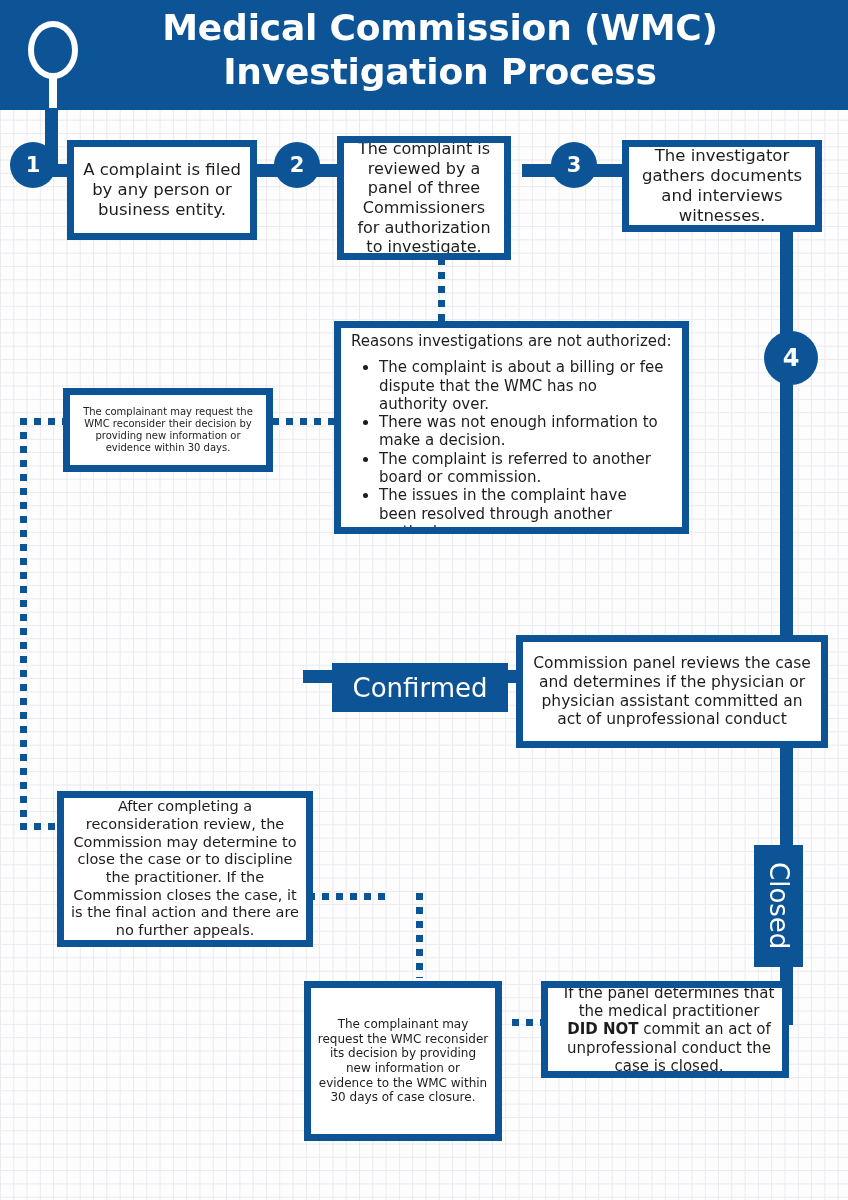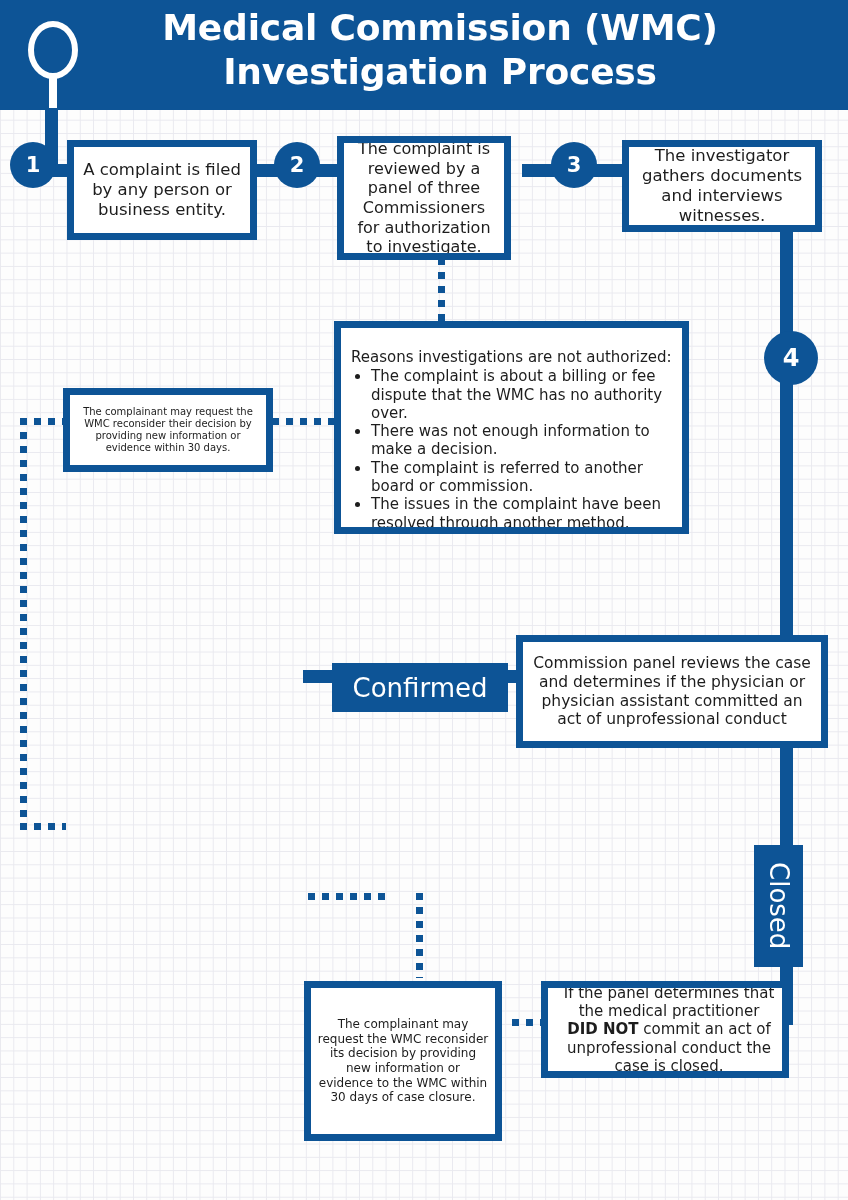--- a/index.html
+++ b/index.html
@@ -63,25 +63,25 @@
     color:#1d1d1d;
     text-align:center;
     overflow:hidden;
   }
   .box .txt{
     padding:2px 6px;
     line-height:1.22;
     width:100%;
   }
   .box.left-align{ text-align:left; align-items:flex-start; }
-  .box.left-align .txt{ padding:20px 10px 0 10px; }
+  .box.left-align .txt{ padding:4px 10px 0 10px; }
 
   .reasons-head{ display:block; margin:0 0 1px 0; }
   .reasons-list{
-    margin:0; padding:0 0 0 20px; list-style:disc;
+    margin:8px; padding:0 0 0 20px; list-style:disc;
   }
   .reasons-list li{ margin:0; padding:0; }
 
   
   .pill{
     position:absolute;
     background:#0d5496;
     color:#ffffff;
     display:flex;align-items:center;justify-content:center;
     font-weight:normal;
@@ -204,20 +204,23 @@
 
   <div class="bar" style="left:780px;top:742px;width:13px;height:112px;"></div>
 
   <div class="pill vertical" style="left:754px;top:845px;width:49px;height:122px;font-size:26px;">
     <span>Closed</span>
   </div>
 
   <div class="bar" style="left:780px;top:955px;width:13px;height:70px;"></div>
   <div class="bar" style="left:744px;top:1012px;width:48px;height:13px;"></div>
 
+  <div class="box" style="left:57px;top:791px;width:256px;height:156px;font-size:14.5px;">
+    <div class="txt">After completing a reconsideration review, the Commission may determine to close the case or to discipline the practitioner. If the Commission closes the case, it is the final action and there are no further appeals.</div>
+  </div>
 
   <div class="dot-h" style="left:308px;top:893px;width:84px;"></div>
   <div class="dot-v" style="left:416px;top:893px;height:85px;"></div>
 
   <div class="box" style="left:304px;top:981px;width:198px;height:160px;font-size:12px;">
     <div class="txt">The complainant may request the WMC reconsider its decision by providing new information or evidence to the WMC within 30 days of case closure.</div>
   </div>
 
   <div class="dot-h" style="left:512px;top:1019px;width:38px;"></div>
 

